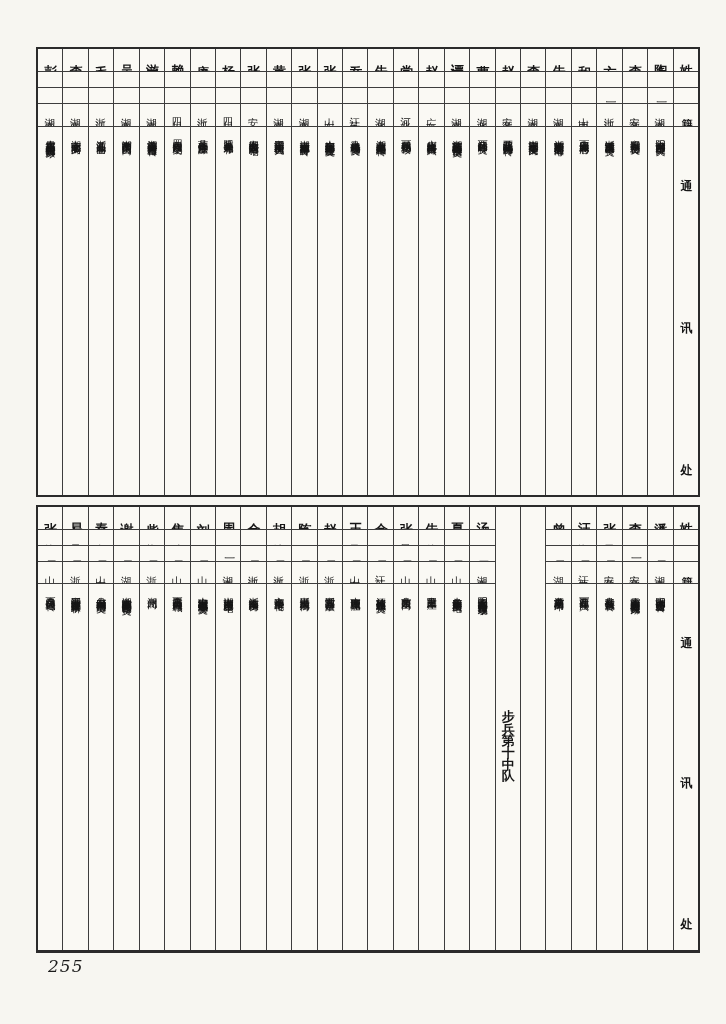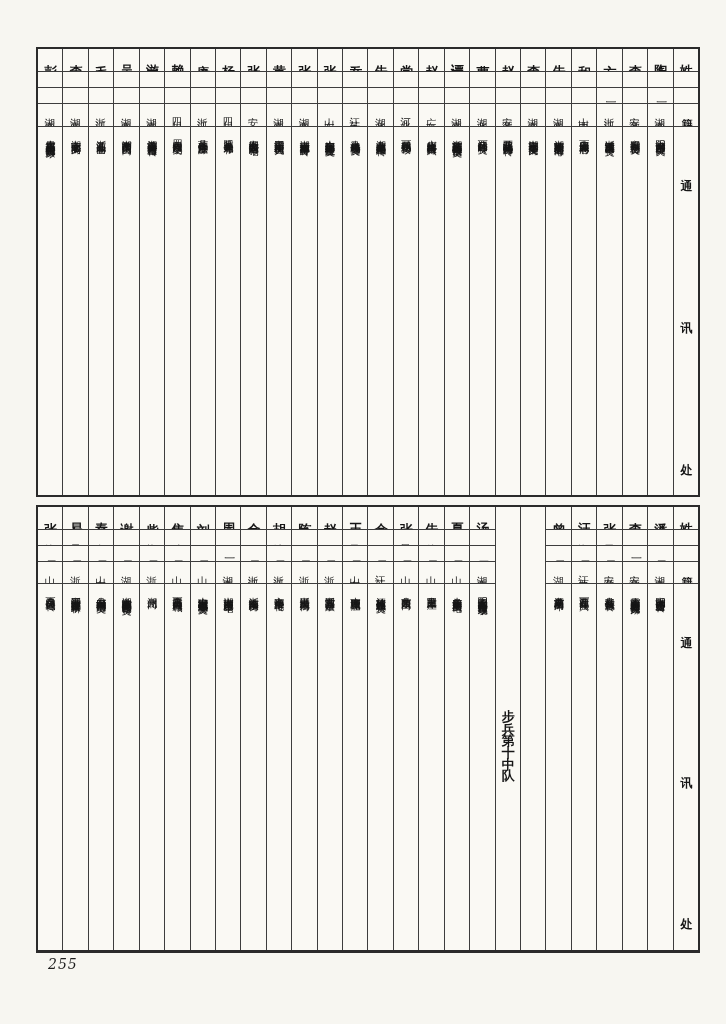--- a/index.html
+++ b/index.html
@@ -46,21 +46,21 @@
   .hdr.addr > span{font-size:12px;text-align:justify;text-align-last:justify;padding:42px 0;}
   .hdr.name > span{font-size:13px;}
   .hdr.alias > span, .hdr.age > span, .hdr.native > span{font-size:11px;font-weight:bold;}
   .section-cell{flex:1 1 auto;}
   .section-cell > span{
     font-size:13px;font-weight:bold;text-align:center;letter-spacing:12px;padding-top:12px;
   }
   .pageno{
     position:absolute;left:48px;top:956px;
     font-family:"DejaVu Serif",serif;font-style:italic;
-    font-size:14px;color:#1c1c1c;letter-spacing:1px;
+    font-size:17px;color:#1c1c1c;letter-spacing:1px;
   }
 </style>
 </head>
 <body>
 
 <div class="paper">
   <div id="table1" class="sheet-table">
       <div class="col">
         <div class="cell name rowline">
           <span>彭章烈</span>

